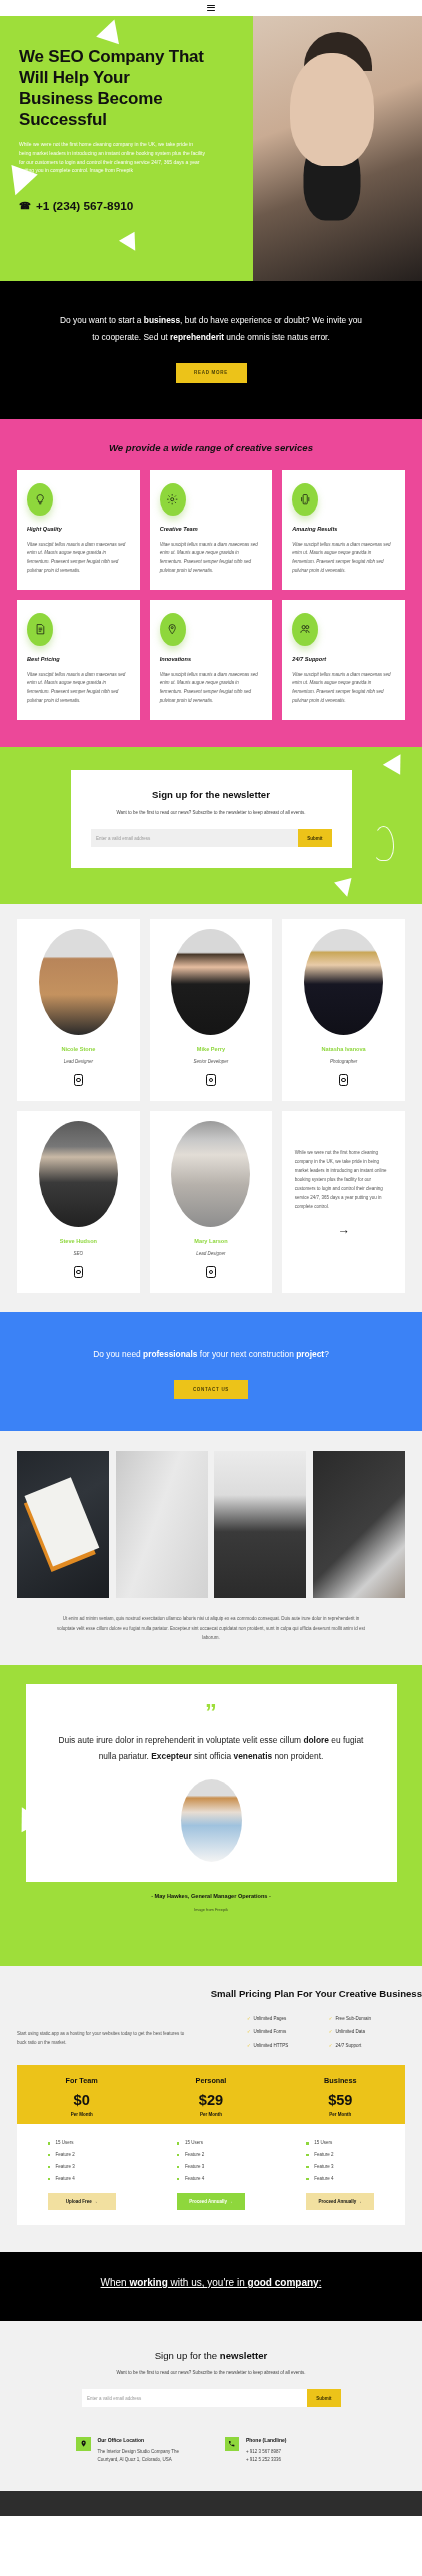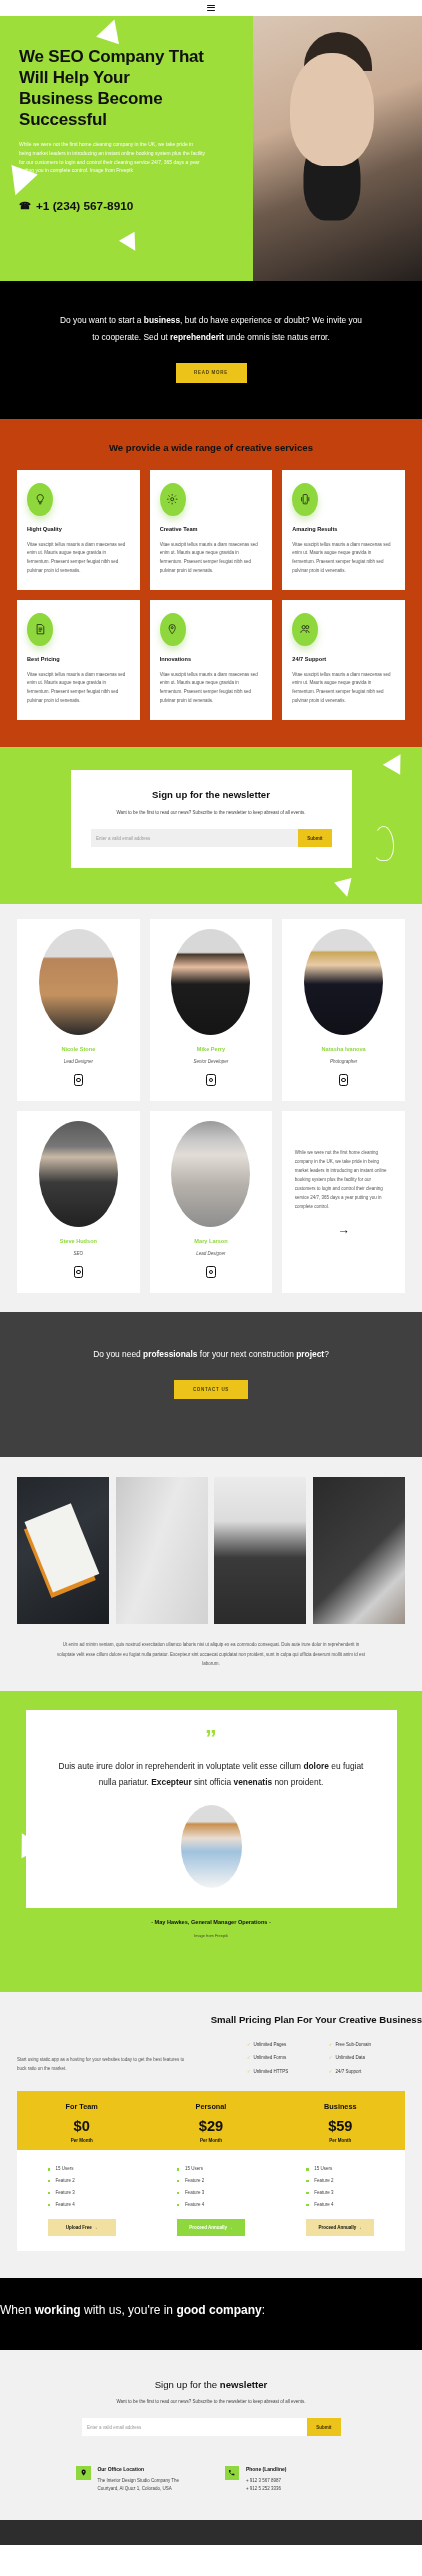--- a/index.html
+++ b/index.html
@@ -77,21 +77,21 @@
     font-weight: 300;
   }
   .intro p b { font-weight: 700; }
   .btn-yellow {
     display:inline-block; margin-top: 17px; background:#ecc319; color:#4a3f05;
     font-size:4.5px; letter-spacing:0.7px; font-weight:600;
     padding: 7.3px 18.6px; border:none; cursor:pointer;
   }
 
   
-  .services { background:#c2410c; padding: 23.6px 0 27px; }
+  .services { background:#ec4899; padding: 23.6px 0 27px; font-style: italic; }
   .sec-title { text-align:center; font-size:9.6px; font-weight:800; color:#111; }
   .cards {
     width: 388px; margin: 17px auto 0; display:grid;
     grid-template-columns: repeat(3, 1fr); gap: 10px;
   }
   .card { background:#fff; padding: 12.4px 10px 14.6px; }
   .card-ico {
     width: 26px; height: 33px; border-radius: 50%; background:#8ed73c;
     display:flex; align-items:center; justify-content:center;
     box-shadow: 0 4.5px 7.9px rgba(140,200,70,.35);
@@ -155,21 +155,21 @@
   .tm-arrow { margin-top: 12.4px; font-size: 12.4px; color:#111; text-align:center; }
 
   
   .ph1{background:linear-gradient(180deg,#dcdcdc 0%,#dcdcdc 26%,#b8855a 28%,#c4925f 62%,#2a2a2a 100%);}
   .ph2{background:linear-gradient(180deg,#d8d8d8 0%,#d8d8d8 22%,#4a3a2c 24%,#e6bda0 36%,#1c1c1c 52%,#151515 100%);}
   .ph3{background:linear-gradient(180deg,#dcdcdc 0%,#dcdcdc 20%,#c9a758 22%,#e8cba9 34%,#161622 52%,#101018 100%);}
   .ph4{background:linear-gradient(180deg,#5a5a5a 0%,#777 24%,#c9b9a6 34%,#3a3a3a 58%,#222 100%);}
   .ph5{background:linear-gradient(180deg,#9a9a9a 0%,#c8c8c8 18%,#e2ddd6 32%,#b6b1ab 60%,#8e8e8e 100%);}
 
   
-  .cta2 { background:#404040; padding: 34px 0 58px; text-align:center; }
+  .cta2 { background:#3b82f6; padding: 34px 0 32px; text-align:center; }
   .cta2 h2 { color:#fff; font-size:8.4px; line-height:2.0; font-weight:300; }
   .cta2 h2 b { font-weight:800; }
 
   
   .gallery-sec { background:#f1f1f1; padding: 20px 0 22.5px; }
   .gallery { width: 388px; margin:0 auto; display:grid; grid-template-columns:repeat(4,1fr); gap:6.8px; }
   .g { height: 147px; }
   .g1{background:linear-gradient(150deg,#23272c 0%,#30353b 40%,#1a1d21 100%);position:relative;}
   .g1:after{content:"";position:absolute;left:22%;top:22%;width:54%;height:52%;background:#f2f2ee;transform:rotate(-22deg);box-shadow:-4.5px 5.6px 0 -1.1px #e08a22;}
   .g2{background:linear-gradient(110deg,#c9c9c9 0%,#e9e9e9 45%,#d2d2d2 100%);}
@@ -228,21 +228,21 @@
   .plan-btn {
     display:block; margin: 9px auto 0; border:none; cursor:pointer;
     font-size:4.5px; font-weight:700; padding: 6.2px 0; width: 68px;
     font-family:"Liberation Sans",sans-serif;
   }
   .plan-btn.pale { background:#f2e0a0; color:#111; }
   .plan-btn.green { background:#8ed73c; color:#fff; }
 
   
   .logos { background:#000; padding: 25px 0 33px; }
-  .logos h2 { color:#fff; font-size:12px; font-weight:300; }
+  .logos h2 { text-align:center; color:#fff; font-size:10px; font-weight:300;text-decoration:underline; }
   .logos h2 b{font-weight:800;}
   .logo-grid { width: 315px; margin: 20px auto 0; display:grid; grid-template-columns:repeat(4,1fr); row-gap: 26px; }
   .logo-grid div { text-align:center; color:#fff; font-size:7.3px; letter-spacing:0.6px; font-weight:700; }
   .lg-amazon{font-size:8.4px; letter-spacing:-0.3px; font-weight:800;}
   .lg-binance{font-size:6.2px; letter-spacing:0.3px;}
   .lg-evga{font-size:7.9px; letter-spacing:1.7px; font-weight:400;}
   .lg-tesla{font-size:6.2px; letter-spacing:2.3px; font-weight:400;}
   .lg-sony{font-size:7.3px; letter-spacing:1.1px; font-weight:800;}
   .lg-crocs{font-size:8.4px; font-weight:800; letter-spacing:-0.3px;}
   .lg-crolla{font-size:6.8px; letter-spacing:1.1px; font-weight:400;}

